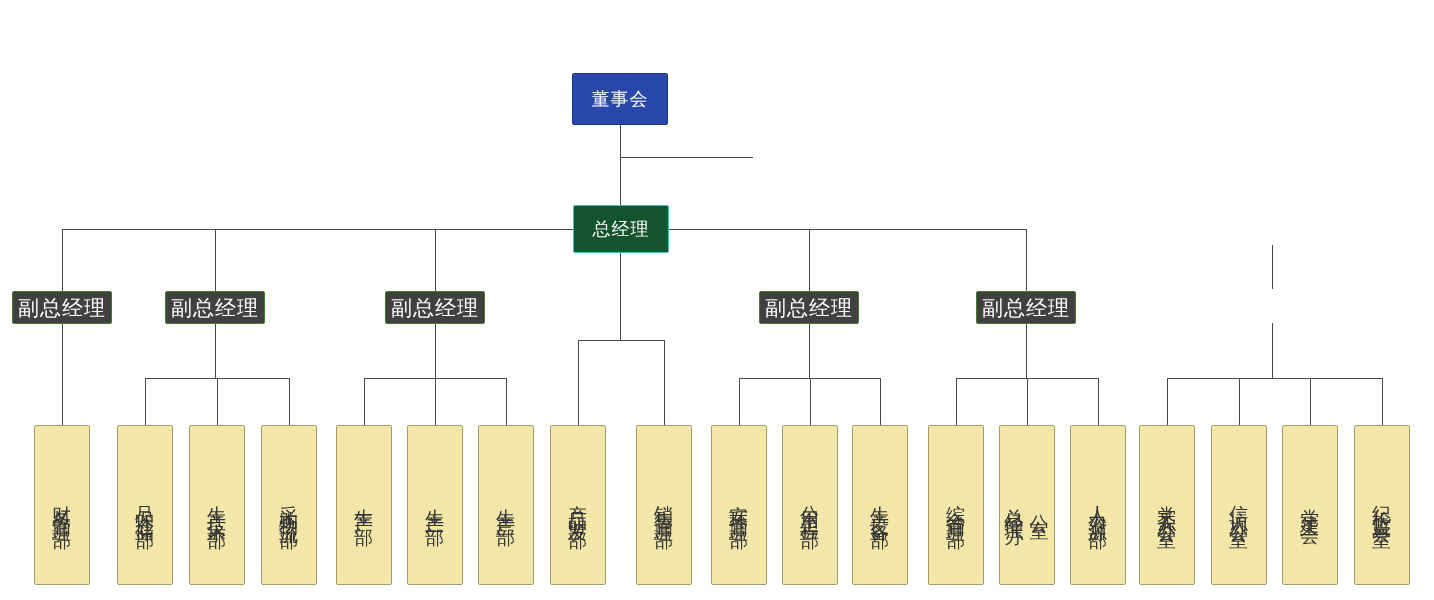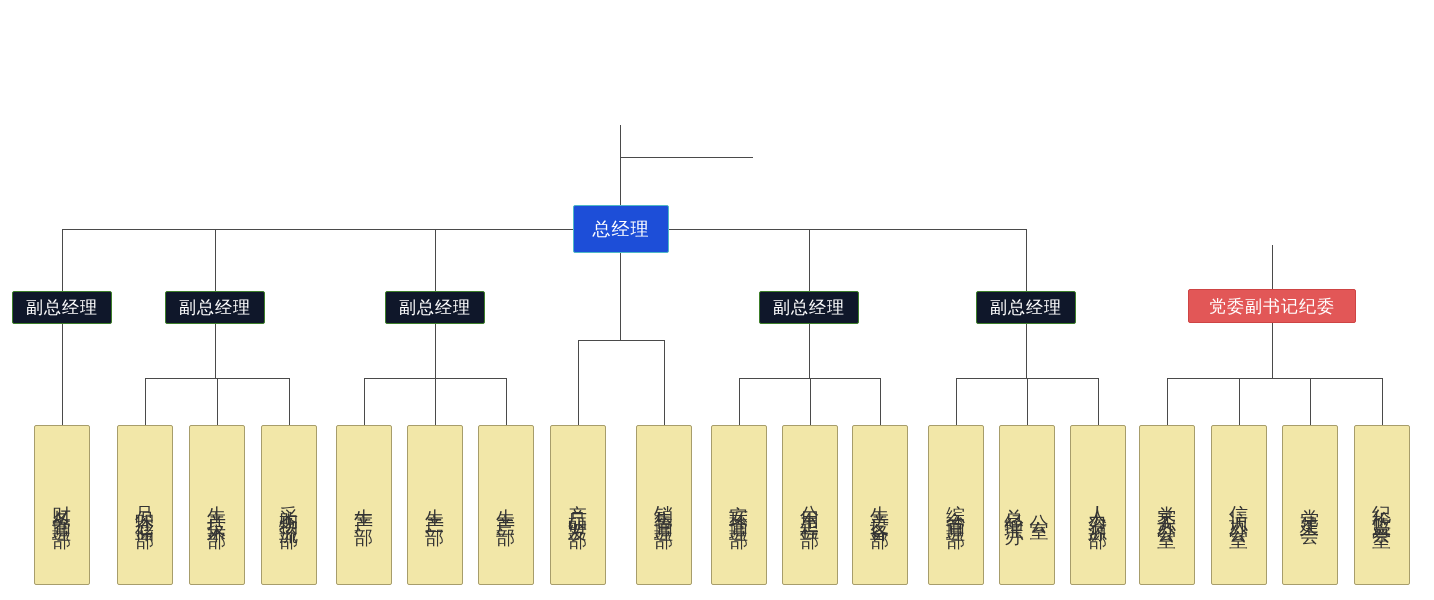--- a/index.html
+++ b/index.html
@@ -31,22 +31,22 @@
     align-items: center;
     justify-content: center;
     border: 1px solid transparent;
     border-radius: 2px;
     color: #ffffff;
     text-align: center;
     letter-spacing: 1px;
   }
   .blue       { background: #2847A8; border-color: #1E3795; font-size: 18px; }
   .blue-light { background: #4F6EE0; border-color: #3C5BD0; font-size: 18px; }
-  .cyan       { background: #1d4ed8; border-color: #4FB9C7; font-size: 18px; }
-  .green      { background: #0f172a; border-color: #3D7F2A; font-size: 17px; }
+  .cyan       { background: #14532d; border-color: #4FB9C7; font-size: 18px; }
+  .green      { background: #404040; border-color: #3D7F2A; font-size: 21px; }
   .red        { background: #E25757; border-color: #CE4444; font-size: 17px; }
   .dept {
     background: #F2E7A8;
     border-color: #A79D6B;
     color: #333333;
     border-radius: 2px;
   }
   .vtext {
     writing-mode: vertical-lr;
     text-orientation: upright;
@@ -67,32 +67,32 @@
     <path d="M62.5 291 L62.5 229.5 L573 229.5 M215.5 229.5 L215.5 291 M435.5 229.5 L435.5 291 M669 229.5 L1026.5 229.5 M809.5 229.5 L809.5 291 M1026.5 229.5 L1026.5 291"></path>
     <path d="M620.5 253 L620.5 340.5 M578.5 425 L578.5 340.5 L664.5 340.5 L664.5 425"></path>
     <path d="M1272.5 245 L1272.5 289 M1272.5 323 L1272.5 378.5 M1167.5 425 L1167.5 378.5 L1382.5 378.5 L1382.5 425 M1239.5 378.5 L1239.5 425 M1310.5 378.5 L1310.5 425"></path>
     <path d="M62.5 324 L62.5 425"></path>
     <path d="M215.5 324 L215.5 378.5 M145.5 425 L145.5 378.5 L289.5 378.5 L289.5 425 M217.5 378.5 L217.5 425"></path>
     <path d="M435.5 324 L435.5 378.5 M364.5 425 L364.5 378.5 L506.5 378.5 L506.5 425 M435.5 378.5 L435.5 425"></path>
     <path d="M809.5 324 L809.5 378.5 M739.5 425 L739.5 378.5 L880.5 378.5 L880.5 425 M810.5 378.5 L810.5 425"></path>
     <path d="M1026.5 324 L1026.5 378.5 M956.5 425 L956.5 378.5 L1098.5 378.5 L1098.5 425 M1027.5 378.5 L1027.5 425"></path>
   </svg>
 
+  <div class="node blue" style="left:572px;top:73px;width:96px;height:52px">董事会</div>
 
 
   <div class="node cyan" style="left:573px;top:205px;width:96px;height:48px">总经理</div>
 
 
   <div class="node green" style="left:12px;top:291px;width:100px;height:33px">副总经理</div>
   <div class="node green" style="left:165px;top:291px;width:100px;height:33px">副总经理</div>
   <div class="node green" style="left:385px;top:291px;width:100px;height:33px">副总经理</div>
   <div class="node green" style="left:759px;top:291px;width:100px;height:33px">副总经理</div>
   <div class="node green" style="left:976px;top:291px;width:100px;height:33px">副总经理</div>
 
-  <div class="node red" style="left:1188px;top:289px;width:168px;height:34px">党委副书记纪委</div>
 
   <div class="node dept" style="left:34px;top:425px;width:56px;height:160px">
     <span class="vtext">财务管理部</span>
   </div>
   <div class="node dept" style="left:117px;top:425px;width:56px;height:160px">
     <span class="vtext">品保仓储部</span>
   </div>
   <div class="node dept" style="left:189px;top:425px;width:56px;height:160px">
     <span class="vtext">生产技术部</span>
   </div>

